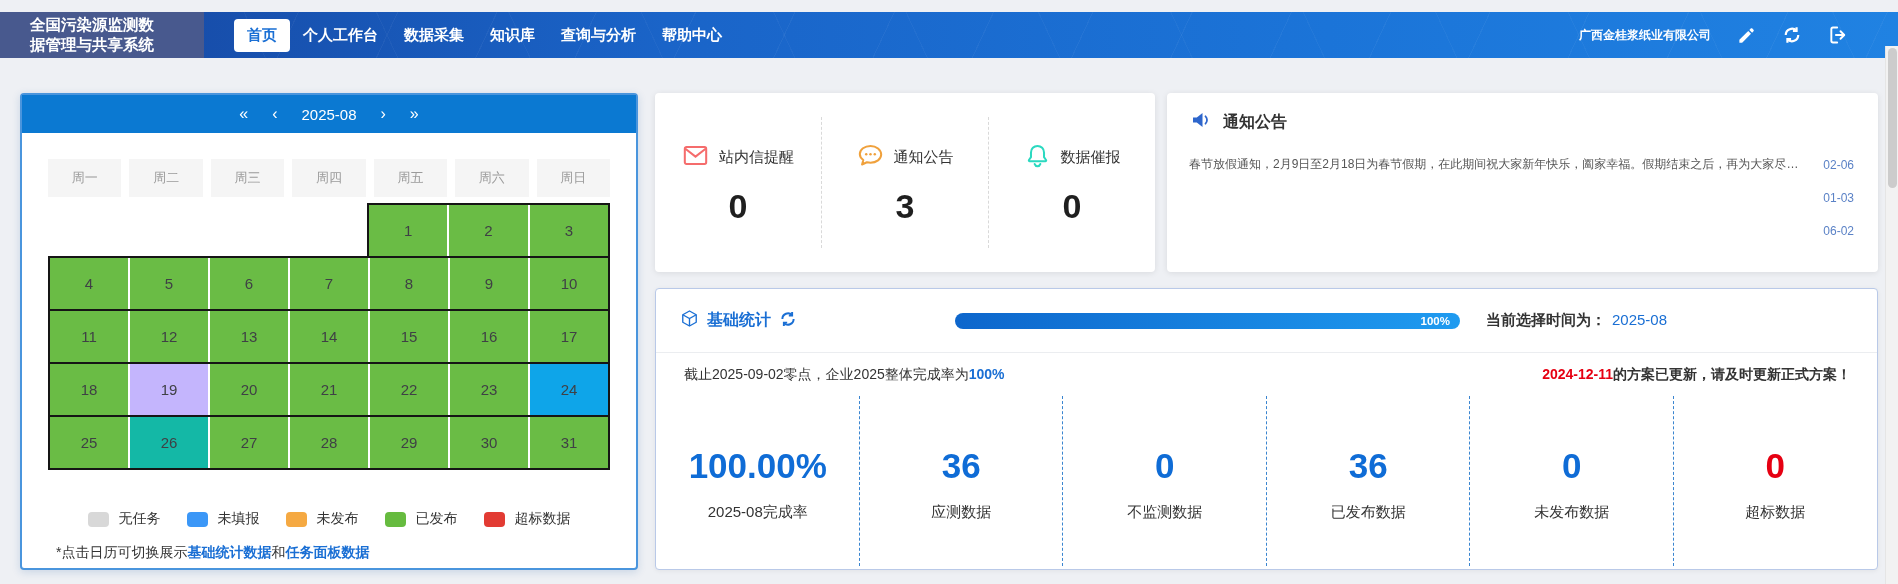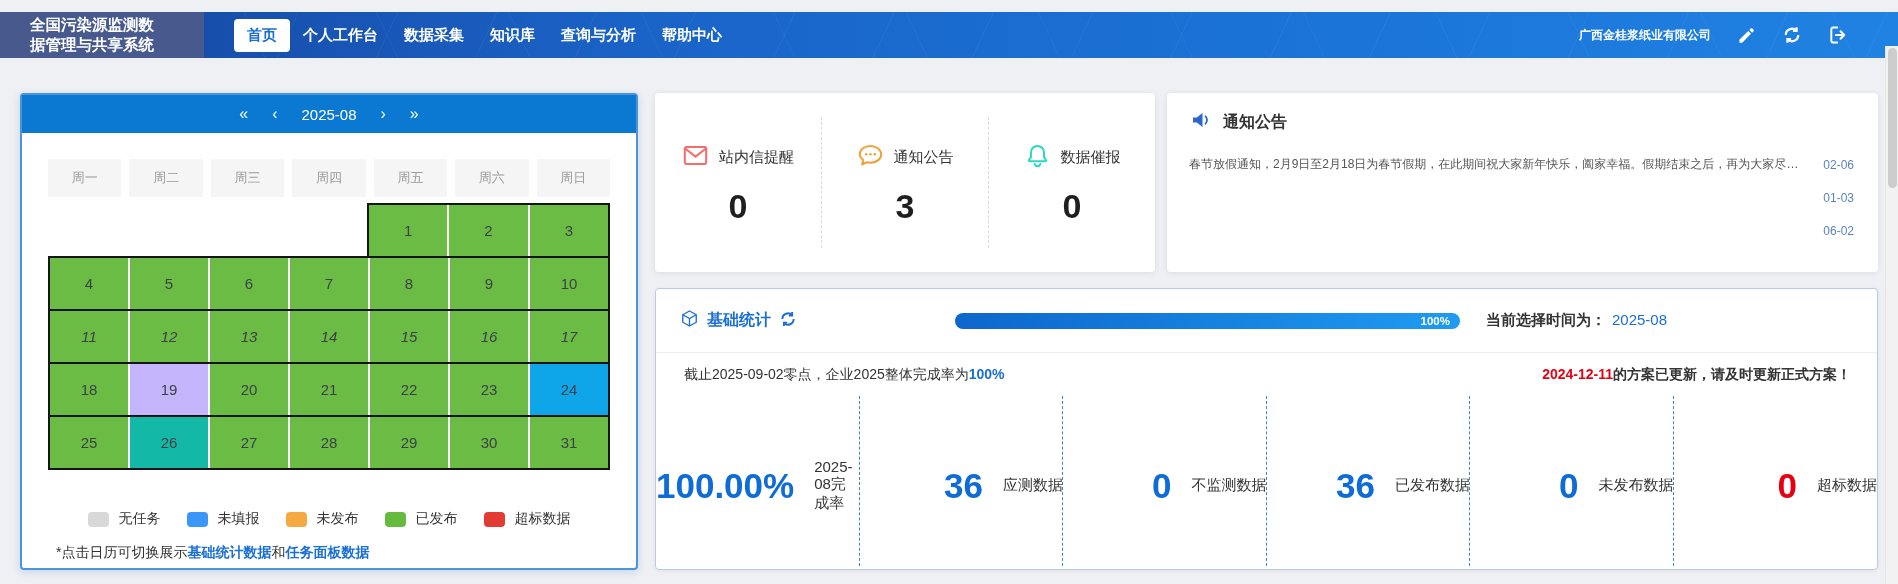--- a/index.html
+++ b/index.html
@@ -97,21 +97,21 @@
     display: flex; align-items: center; justify-content: flex-end; padding-right: 10px;
   }
   .progress-label { color: #fff; font-size: 11.5px; font-weight: bold; }
   .time-sel { margin-left: 26px; font-size: 15px; color: #333; font-weight: bold; }
   .time-value { color: #1a6fd4; margin-left: 6px; font-weight: normal; }
   .stats-sub { display: flex; justify-content: space-between; padding: 13px 26px 0 28px; font-size: 14px; color: #333; }
   .sub-left .hl { color: #1a6fd4; font-weight: bold; }
   .sub-right { font-weight: bold; }
   .sub-right .alert-date { color: #e60012; }
   .metrics { display: flex; margin-top: 8px; height: 186px; }
-  .metric { flex: 1 1 0; position: relative; display: flex; flex-direction: row; align-items: center; justify-content: flex-end; gap: 20px; }
+  .metric { flex: 1 1 0; position: relative; display: flex; flex-direction: column; align-items: center; justify-content: center; gap: 20px; }
   .metric:not(:last-child)::after {
     content: ""; position: absolute; right: 0; top: 4px; bottom: 12px;
     border-right: 1px dashed #3a85d0;
   }
   .metric-value { font-size: 35px; font-weight: bold; color: #0f6cd6; line-height: 1; }
   .metric-value.red { color: #e60012; }
   .metric-label { font-size: 15px; color: #333; }
 
   
   .scrollbar { position: absolute; right: 0; top: 46px; width: 13px; height: 538px; background: #f2f2f2; border-left: 1px solid #e5e5e5; }
@@ -193,21 +193,21 @@
               <div class="cal-cell" style="background: rgb(106, 188, 69);">4</div>
               <div class="cal-cell" style="background: rgb(106, 188, 69);">5</div>
               <div class="cal-cell" style="background: rgb(106, 188, 69);">6</div>
               <div class="cal-cell" style="background: rgb(106, 188, 69);">7</div>
               <div class="cal-cell" style="background: rgb(106, 188, 69);">8</div>
               <div class="cal-cell" style="background: rgb(106, 188, 69);">9</div>
               <div class="cal-cell" style="background: rgb(106, 188, 69);">10</div>
             </div>
           </div>
           <div class="cal-row">
-            <div class="cal-group" style="flex-grow: 7; font-style: italic;">
+            <div class="cal-group" style="flex-grow: 7;">
               <div class="cal-cell" style="background: rgb(106, 188, 69);">11</div>
               <div class="cal-cell" style="background: rgb(106, 188, 69);">12</div>
               <div class="cal-cell" style="background: rgb(106, 188, 69);">13</div>
               <div class="cal-cell" style="background: rgb(106, 188, 69);">14</div>
               <div class="cal-cell" style="background: rgb(106, 188, 69);">15</div>
               <div class="cal-cell" style="background: rgb(106, 188, 69);">16</div>
               <div class="cal-cell" style="background: rgb(106, 188, 69);">17</div>
             </div>
           </div>
           <div class="cal-row">

